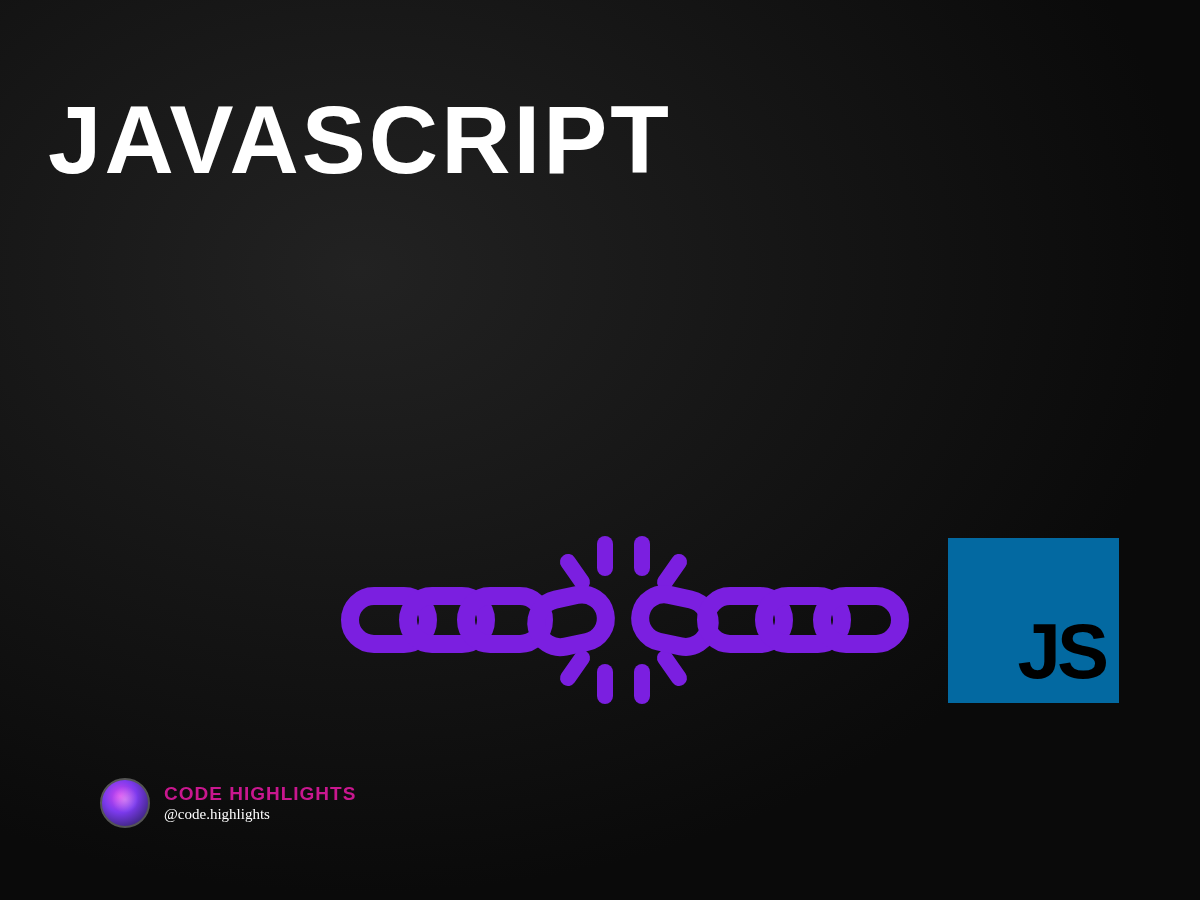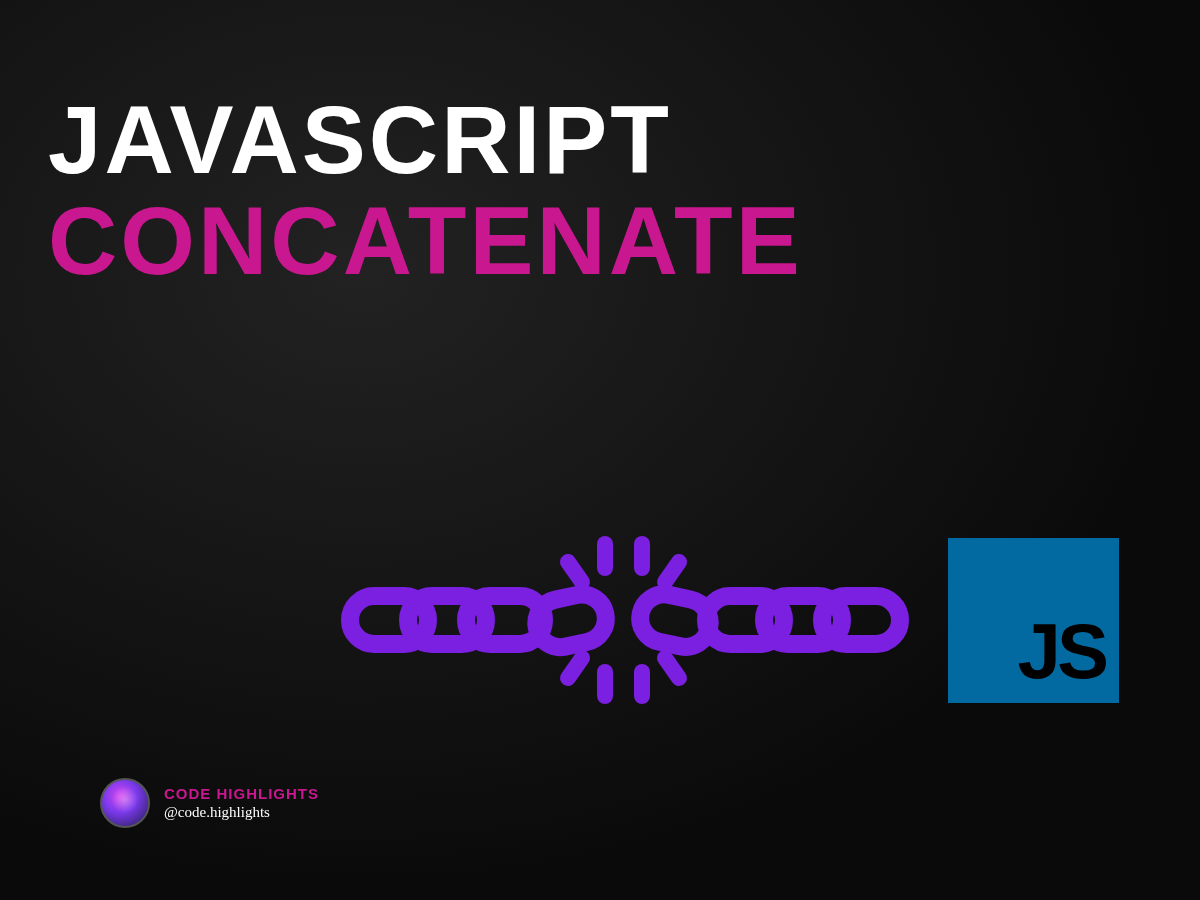--- a/index.html
+++ b/index.html
@@ -100,41 +100,40 @@
     background: radial-gradient(circle at 50% 40%, rgba(255,255,255,0.3) 0%, transparent 50%);
     border-radius: 50%;
   }
   .footer-text {
     display: flex;
     flex-direction: column;
     line-height: 1.2;
   }
   .brand-name {
     color: #c9178f;
-    font-size: 15px;
+    font-size: 19px;
     font-weight: 900;
     letter-spacing: 1px;
     font-family: 'Arial Black', sans-serif;
   }
   .handle {
     color: #ffffff;
     font-size: 15px;
     font-weight: 400;
     font-family: Liberation Serif, serif;
   }
 </style>
 </head>
 <body>
 
 <div class="bg-gradient"></div>
 
 <div class="content">
   <div class="title">
     <div class="title-white">JAVASCRIPT</div>
-    <div class="title-magenta">CONCATENATE</div>
   </div>
 
   <div class="graphic-row">
     <div class="chain-container">
       <svg class="chain-svg" viewBox="0 0 570 180">
 
         <g fill="none" stroke="#7b1fe0" stroke-width="18">
 
           <rect x="10" y="66" width="78" height="48" rx="24" ry="24"></rect>
 

